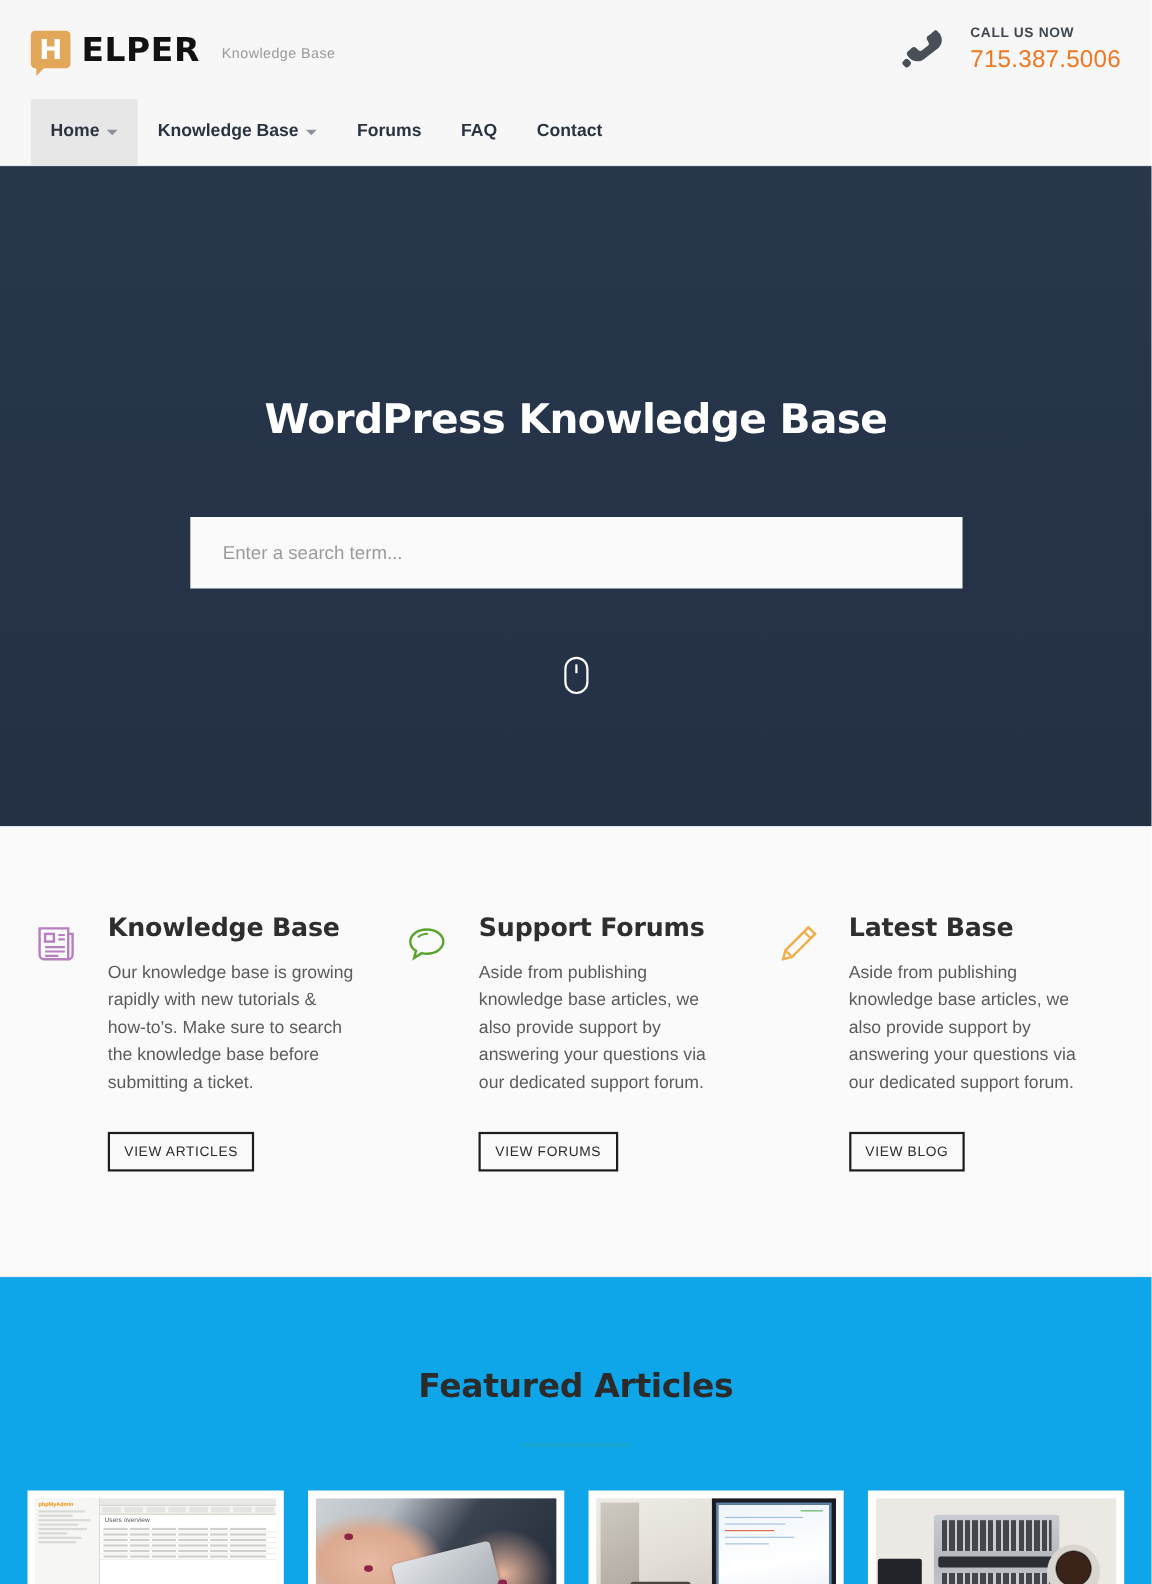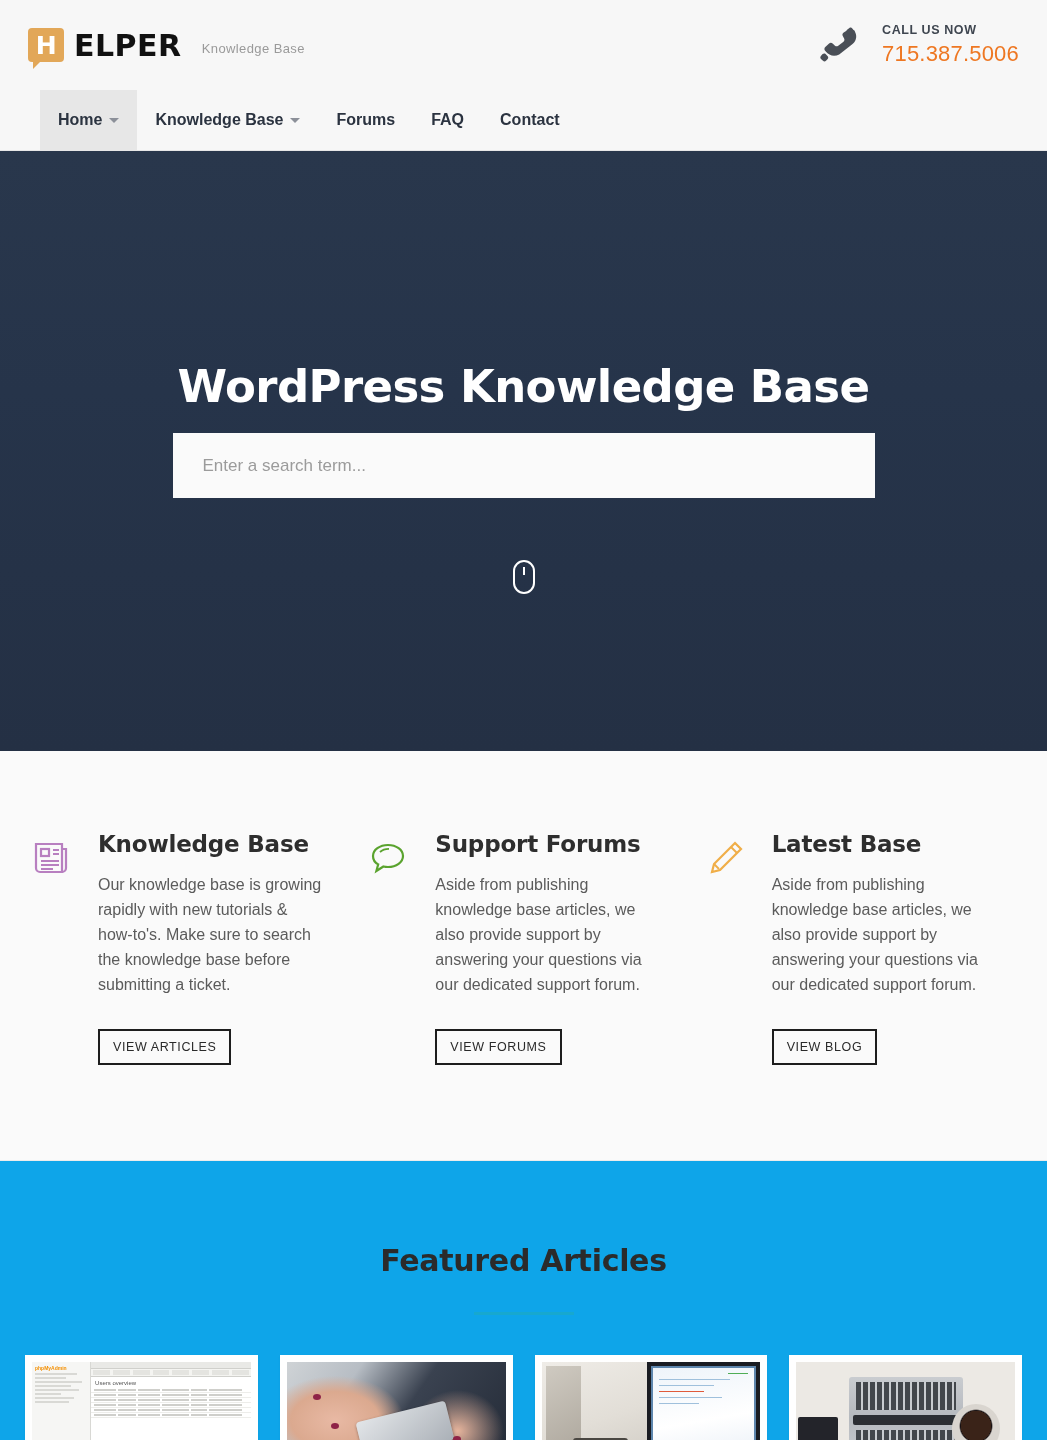--- a/index.html
+++ b/index.html
@@ -102,21 +102,21 @@
     letter-spacing: 0.2px;
   }
 
   
   .nav {
     height: 61px;
     background: #f7f7f7;
     border-bottom: 1px solid #e7e7e7;
     display: flex;
     align-items: stretch;
-    padding-left: 40px;
+    padding-left: 28px;
   }
   .nav-item {
     display: flex;
     align-items: center;
     gap: 7px;
     padding: 0 18px;
     font-size: 16px;
     color: #2b3340;
     font-weight: bold;
     cursor: pointer;
@@ -136,35 +136,35 @@
     height: 600px;
     background: #273purple;
     background: linear-gradient(180deg, #29374c 0%, #26344a 40%, #243044 100%);
     position: relative;
     display: flex;
     flex-direction: column;
     align-items: center;
   }
   .hero-title {
     margin-top: 209px;
-    font-size: 45px;
+    font-size: 37px;
     font-weight: bold;
     color: #ffffff;
     letter-spacing: -0.6px;
     font-family: "DejaVu Sans", sans-serif;
   }
   .hero-sub {
     margin-top: 11px;
     font-size: 20.5px;
     color: #e9ecef;
     letter-spacing: 0.1px;
     font-weight: 300;
   }
   .searchbar {
-    margin-top: 20px;
+    margin-top: 67px;
     width: 702px;
     height: 65px;
     display: flex;
   }
   .search-input {
     flex: 1;
     border: none;
     outline: none;
     background: #fafafa;
     font-size: 17px;

